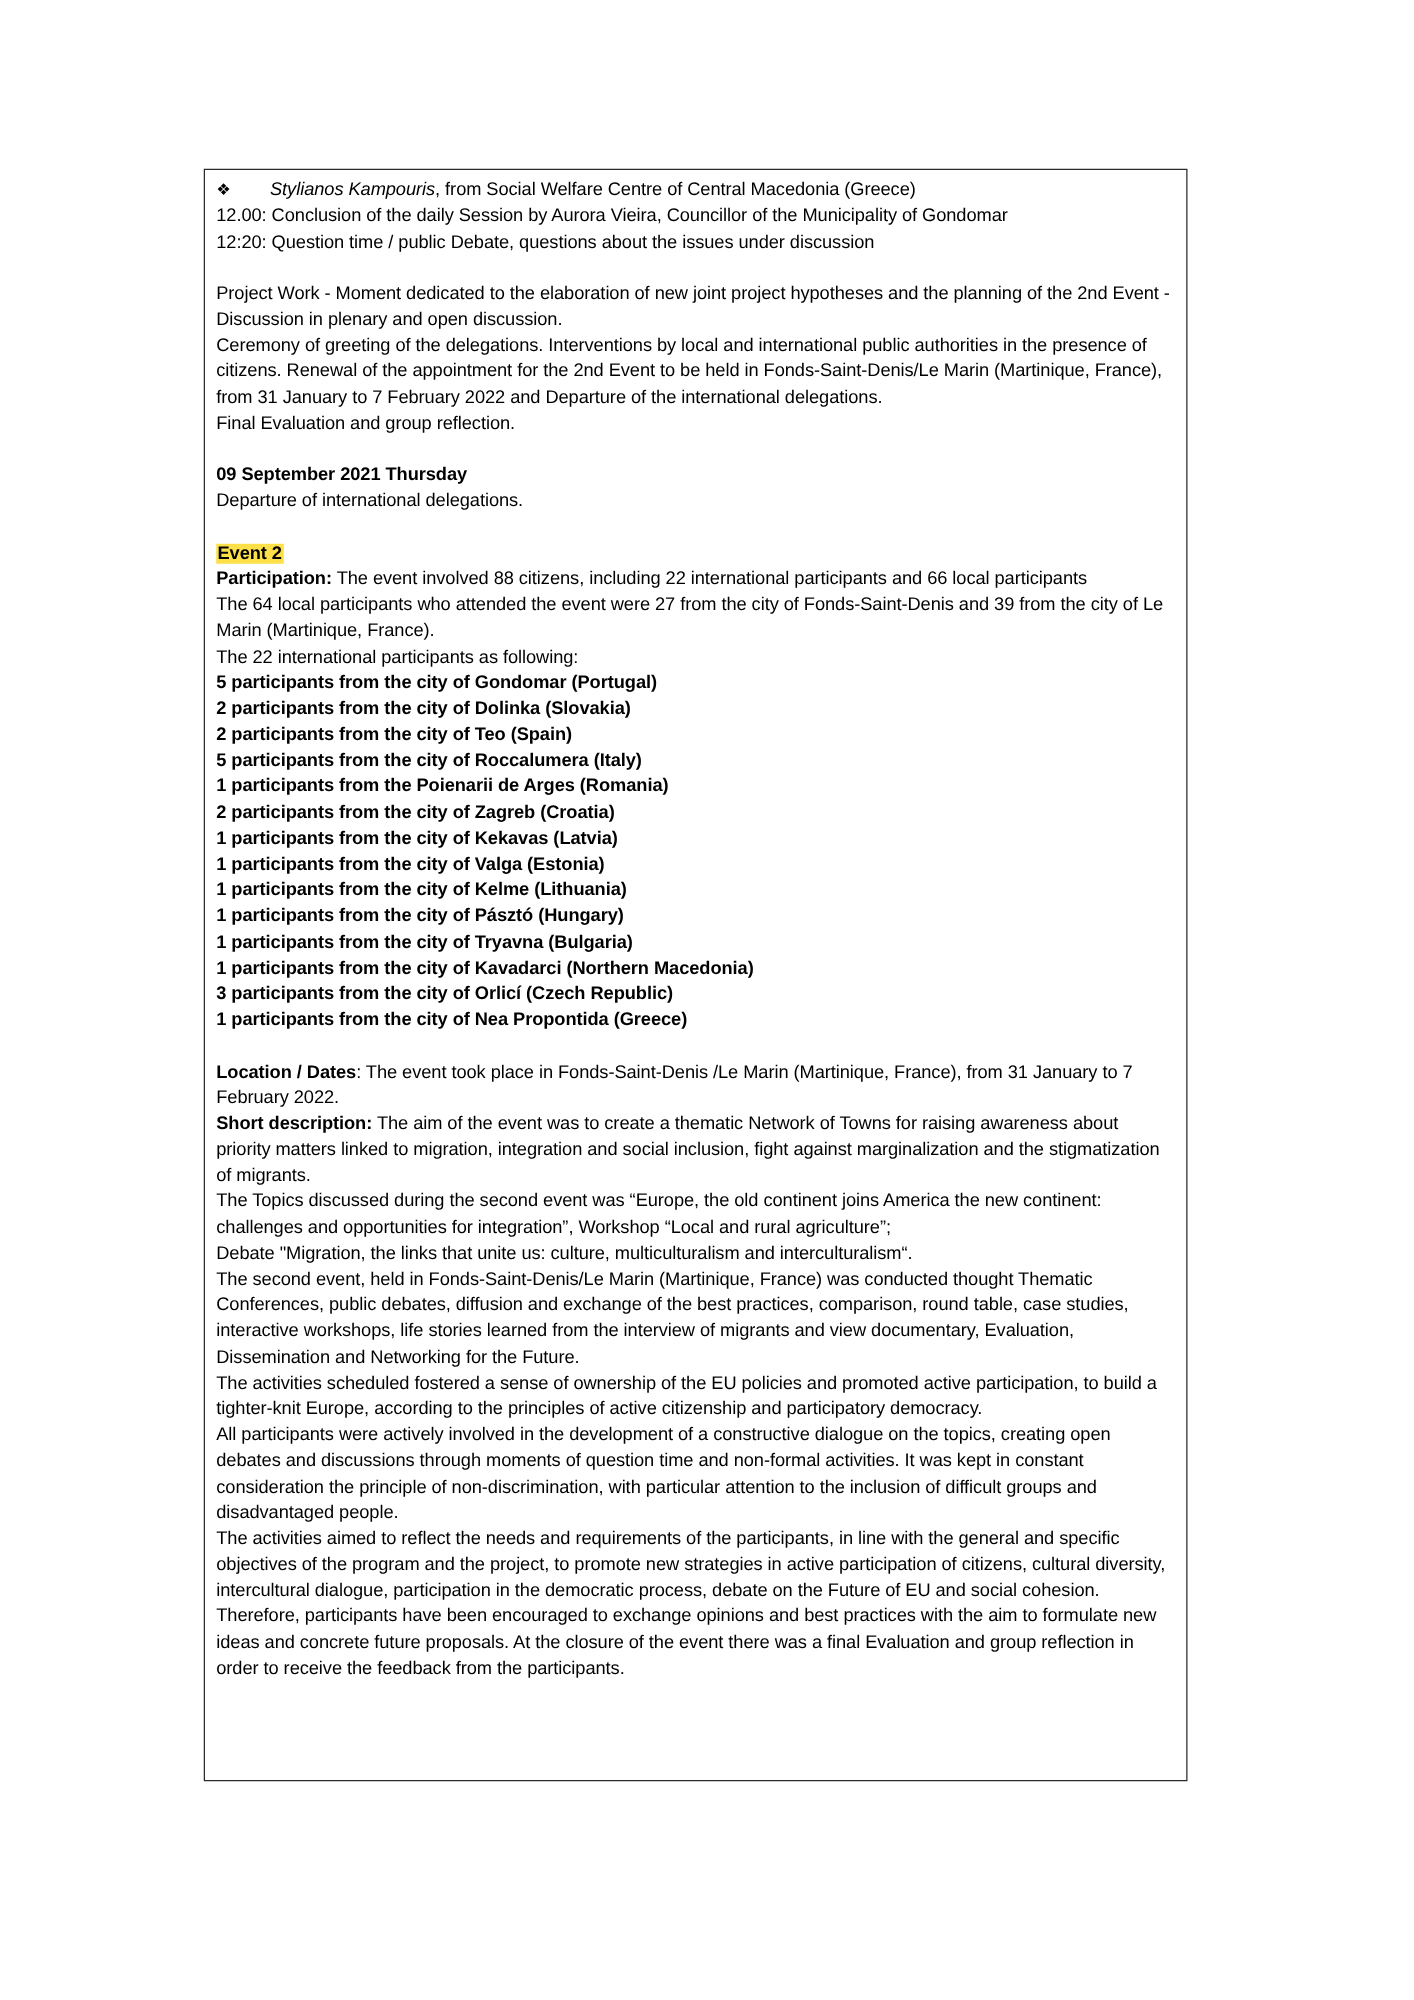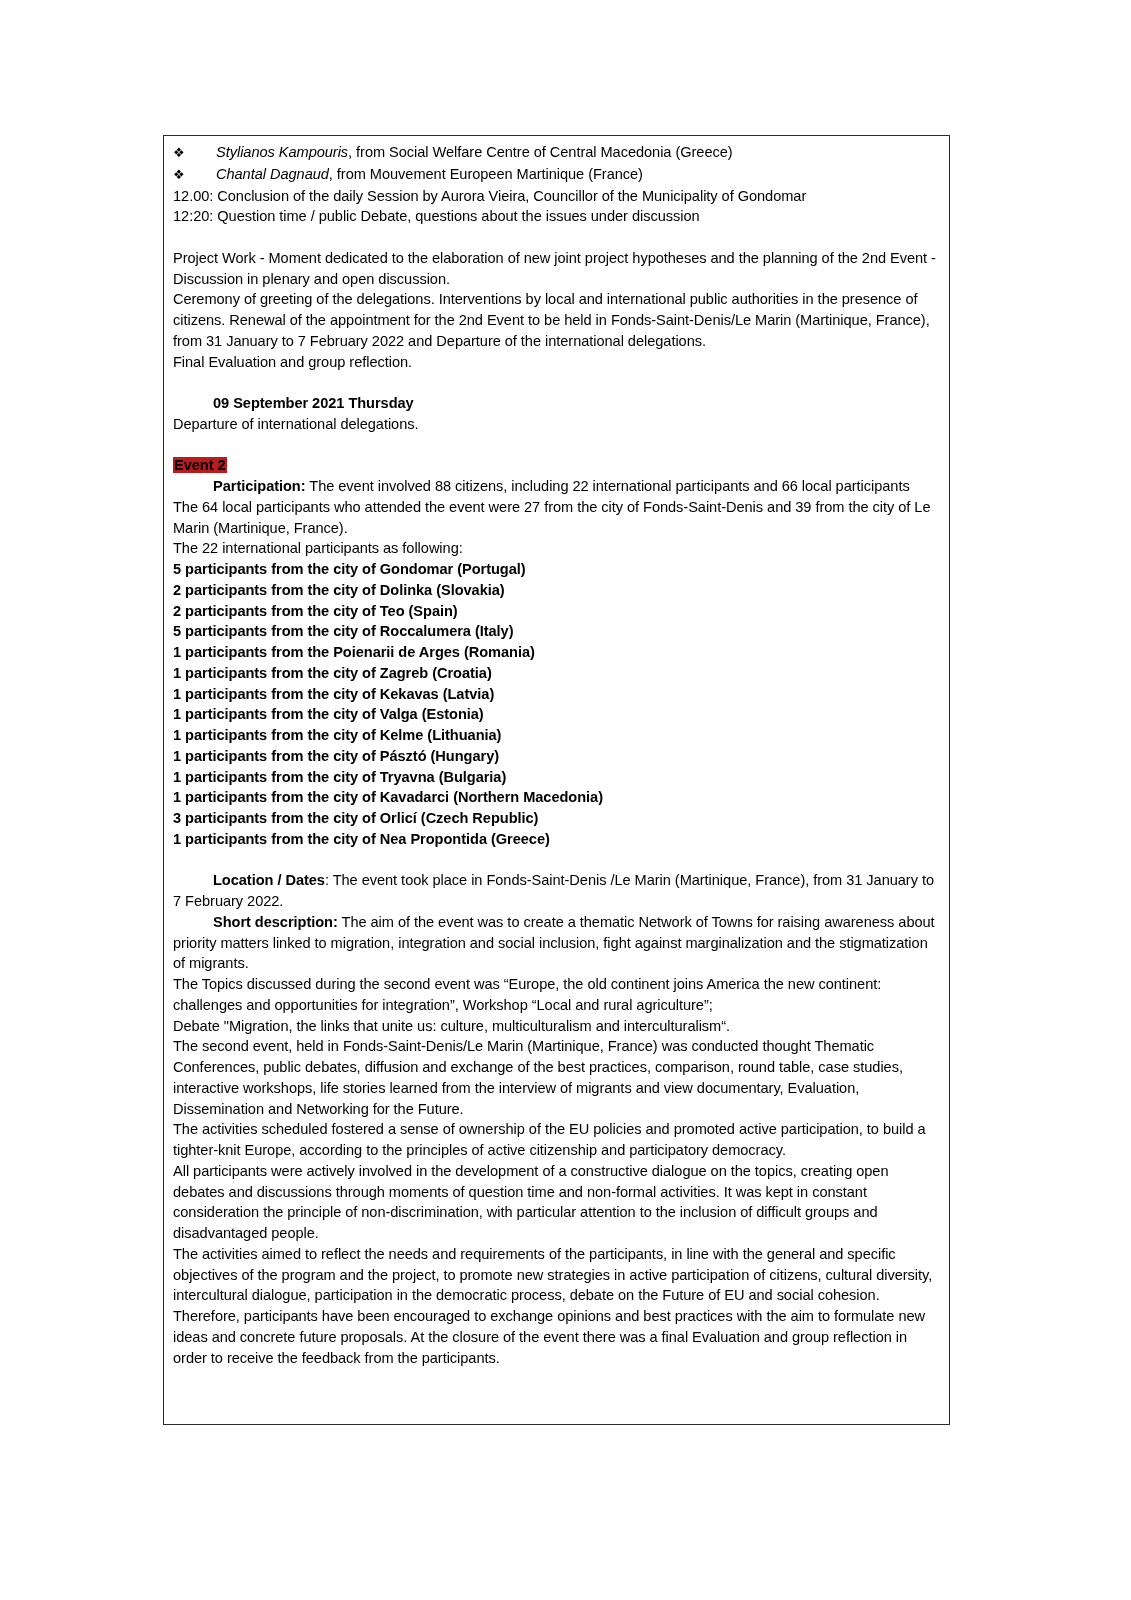--- a/index.html
+++ b/index.html
@@ -62,74 +62,71 @@
     width: 16px;
     font-size: 13px;
     vertical-align: baseline;
   }
   .bullet-gap {
     display: inline-block;
     width: 27px;
   }
 
   .it { font-style: italic; }
-  .bold { font-weight: bold; margin-left: 40px; }
+  .bold { font-weight: bold; }
 
   .highlight {
     background: #c9e7c1;
     font-weight: bold;
     padding: 0 1px;
   }
 
   .list-line { white-space: nowrap; font-weight: bold; }
 </style>
 </head>
 <body>
 
 <div id="page">
 
   <div id="doc-frame">
     <div class="body-text">
 
       <p class="bullet-row">
         <span class="bullet-glyph">❖</span><span class="bullet-gap"></span><span class="it">Stylianos Kampouris</span><span>, from Social Welfare Centre of Central Macedonia (Greece)</span>
       </p>
-      <p class="bullet-row">
-        <span class="bullet-glyph">❖</span><span class="bullet-gap"></span><span class="it">Chantal Dagnaud</span><span>, from Mouvement Europeen Martinique (France)</span>
-      </p>
 
       <p>12.00: Conclusion of the daily Session by Aurora Vieira, Councillor of the Municipality of Gondomar</p>
       <p>12:20: Question time / public Debate, questions about the issues under discussion</p>
 
       <div class="blank-line"></div>
 
       <p>Project Work - Moment dedicated to the elaboration of new joint project hypotheses and the planning of the 2nd Event - Discussion in plenary and open discussion.</p>
       <p>Ceremony of greeting of the delegations. Interventions by local and international public authorities in the presence of citizens. Renewal of the appointment for the 2nd Event to be held in Fonds-Saint-Denis/Le Marin (Martinique, France), from 31 January to 7 February 2022 and Departure of the international delegations.</p>
       <p>Final Evaluation and group reflection.</p>
 
       <div class="blank-line"></div>
 
       <p class="bold">09 September 2021 Thursday</p>
       <p>Departure of international delegations.</p>
 
       <div class="blank-line"></div>
 
-      <p><span class="highlight" style="background: #b91c1c;">Event 2</span></p>
+      <p><span class="highlight" style="background: #fde047;">Event 2</span></p>
 
       <p><span class="bold">Participation:</span><span> The event involved 88 citizens, including 22 international participants and 66 local participants</span></p>
 
       <p>The 64 local participants who attended the event were 27 from the city of Fonds-Saint-Denis  and 39 from the city of Le Marin (Martinique, France).</p>
       <p>The 22 international participants as following:</p>
 
       <p class="list-line">5 participants from the city of Gondomar (Portugal)</p>
       <p class="list-line">2 participants from the city of Dolinka (Slovakia)</p>
       <p class="list-line">2 participants from the city of Teo (Spain)</p>
       <p class="list-line">5 participants from the city of Roccalumera (Italy)</p>
       <p class="list-line">1 participants from the Poienarii de Arges (Romania)</p>
-      <p class="list-line">1 participants from the city of Zagreb (Croatia)</p>
+      <p class="list-line">2 participants from the city of Zagreb (Croatia)</p>
       <p class="list-line">1 participants from the city of Kekavas (Latvia)</p>
       <p class="list-line">1 participants from the city of Valga (Estonia)</p>
       <p class="list-line">1 participants from the city of Kelme (Lithuania)</p>
       <p class="list-line">1 participants from the city of Pásztó (Hungary)</p>
       <p class="list-line">1 participants from the city of Tryavna (Bulgaria)</p>
       <p class="list-line">1 participants from the city of Kavadarci (Northern Macedonia)</p>
       <p class="list-line">3 participants from the city of Orlicí (Czech Republic)</p>
       <p class="list-line">1 participants from the city of Nea Propontida (Greece)</p>
 
       <div class="blank-line"></div>

